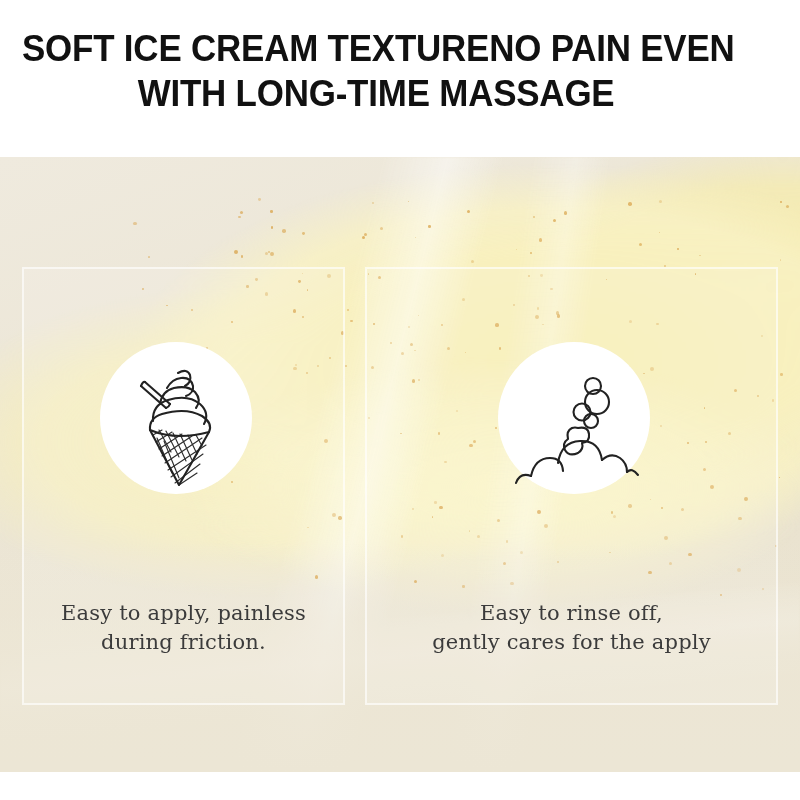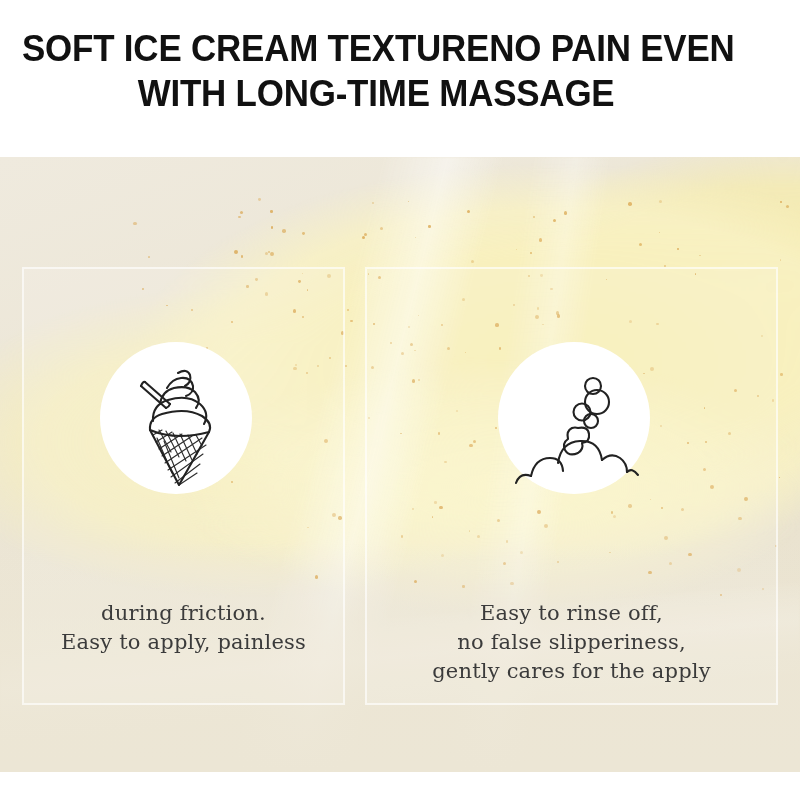--- a/index.html
+++ b/index.html
@@ -416,22 +416,22 @@
             <path d="M80 92 L92 118"></path>
             <path d="M88 93 L97 112"></path>
             <path d="M96 93 L102 104"></path>
             <path d="M57 96 L72 131"></path>
             <path d="M64 99 L79 136"></path>
           </g>
         </g>
       </svg>
     </div>
     <p class="card-body">
+      <span>Easy to apply, painless</span>
       <span>during friction.</span>
-      <span>Easy to apply, painless</span>
     </p>
   </div>
 
   <div class="card right">
     <div class="icon-circle">
       <svg width="152" height="152" viewBox="0 0 152 152" fill="none">
         <g stroke="#222222" stroke-width="2.1" stroke-linecap="round" stroke-linejoin="round" fill="none">
 
           <circle cx="95" cy="44" r="8"></circle>
           <circle cx="99" cy="60" r="12"></circle>
@@ -447,20 +447,19 @@
           <path d="M18 141 Q22 130 33 134"></path>
 
           <path d="M104 118 Q113 110 122 116 Q129 121 129 130"></path>
 
           <path d="M129 130 Q134 125 140 133"></path>
         </g>
       </svg>
     </div>
     <p class="card-body">
       <span>Easy to rinse off,</span>
-      <span>no false slipperiness,</span>
       <span>gently cares for the apply</span>
     </p>
   </div>
 
   <div class="footer"></div>
 
 </div>
 
 </body></html>

